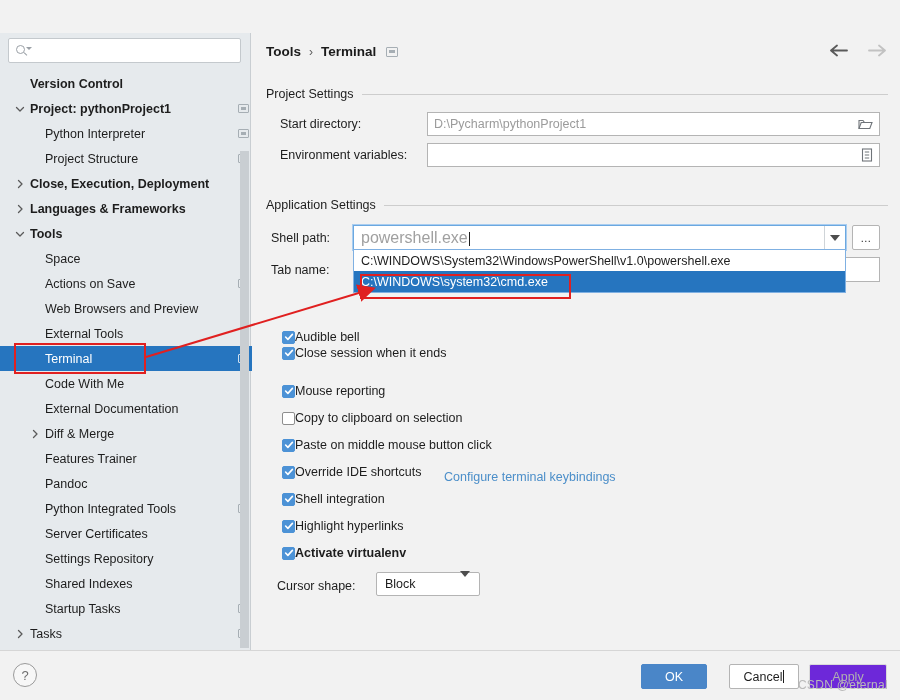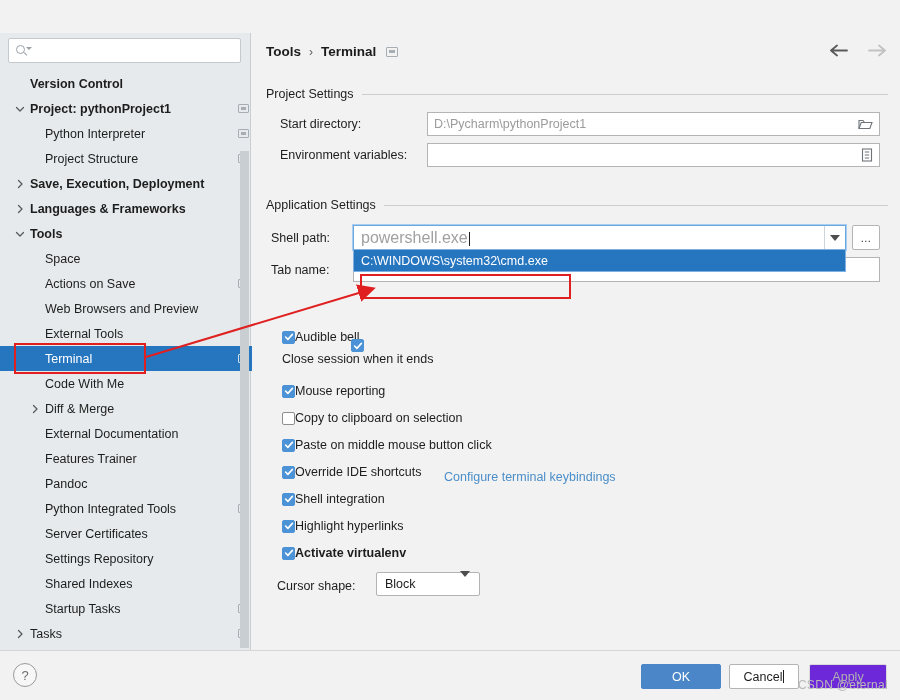--- a/index.html
+++ b/index.html
@@ -293,21 +293,21 @@
           <span class="badge">
             <i></i>
           </span>
         </div>
         <div class="tree-row bold">
           <span class="arrow" style="left: 14px;">
             <svg width="10" height="10" viewBox="0 0 10 10">
               <path d="M3.5 1.5 L7 5 L3.5 8.5" fill="none" stroke="#5a5a5a" stroke-width="1.3" stroke-linecap="round" stroke-linejoin="round"></path>
             </svg>
           </span>
-          <span class="label" style="margin-left: 30px;">Save, Execution, Deployment</span>
+          <span class="label" style="margin-left: 30px;">Close, Execution, Deployment</span>
         </div>
         <div class="tree-row bold">
           <span class="arrow" style="left: 14px;">
             <svg width="10" height="10" viewBox="0 0 10 10">
               <path d="M3.5 1.5 L7 5 L3.5 8.5" fill="none" stroke="#5a5a5a" stroke-width="1.3" stroke-linecap="round" stroke-linejoin="round"></path>
             </svg>
           </span>
           <span class="label" style="margin-left: 30px;">Languages &amp; Frameworks</span>
         </div>
         <div class="tree-row bold">
@@ -336,29 +336,29 @@
         <div class="tree-row selected">
           <span class="label" style="margin-left: 45px;">Terminal</span>
           <span class="badge">
             <i></i>
           </span>
         </div>
         <div class="tree-row">
           <span class="label" style="margin-left: 45px;">Code With Me</span>
         </div>
         <div class="tree-row">
+          <span class="label" style="margin-left: 45px;">External Documentation</span>
+        </div>
+        <div class="tree-row">
           <span class="arrow" style="left: 29px;">
             <svg width="10" height="10" viewBox="0 0 10 10">
               <path d="M3.5 1.5 L7 5 L3.5 8.5" fill="none" stroke="#5a5a5a" stroke-width="1.3" stroke-linecap="round" stroke-linejoin="round"></path>
             </svg>
           </span>
           <span class="label" style="margin-left: 45px;">Diff &amp; Merge</span>
-        </div>
-        <div class="tree-row">
-          <span class="label" style="margin-left: 45px;">External Documentation</span>
         </div>
         <div class="tree-row">
           <span class="label" style="margin-left: 45px;">Features Trainer</span>
         </div>
         <div class="tree-row">
           <span class="label" style="margin-left: 45px;">Pandoc</span>
         </div>
         <div class="tree-row">
           <span class="label" style="margin-left: 45px;">Python Integrated Tools</span>
           <span class="badge">
@@ -459,33 +459,34 @@
         </span>
     </div>
     <div class="ellipsis-btn" style="left:600px; top:192px; width:28px; height:25px;">...</div>
 
     <div class="field-label" style="left:19px; top:230px;">Tab name:</div>
     <div class="text-field" style="left:101px; top:224px; width:527px; height:25px;">
       <span class="val"></span>
     </div>
 
     <div class="dropdown" id="shell-dropdown" style="left:101px; top:216px; width:493px;">
+        <div class="opt">C:\WINDOWS\System32\WindowsPowerShell\v1.0\powershell.exe</div>
         <div class="opt sel">C:\WINDOWS\system32\cmd.exe</div>
       </div>
 
     <div id="checkbox-list">
         <div class="cb-row" style="left: 30px; top: 297px;">
           <span class="cb on">
             <svg width="10" height="10" viewBox="0 0 10 10">
               <path d="M1.6 5 L3.9 7.4 L8.4 2.4" fill="none" stroke="#ffffff" stroke-width="1.6" stroke-linecap="round" stroke-linejoin="round"></path>
             </svg>
           </span>
           <span>Audible bell</span>
         </div>
-        <div class="cb-row" style="left: 30px; top: 306px; flex-direction: column;">
+        <div class="cb-row" style="left: 30px; top: 313px;">
           <span class="cb on">
             <svg width="10" height="10" viewBox="0 0 10 10">
               <path d="M1.6 5 L3.9 7.4 L8.4 2.4" fill="none" stroke="#ffffff" stroke-width="1.6" stroke-linecap="round" stroke-linejoin="round"></path>
             </svg>
           </span>
           <span>Close session when it ends</span>
         </div>
         <div class="cb-row" style="left: 30px; top: 351px;">
           <span class="cb on">
             <svg width="10" height="10" viewBox="0 0 10 10">
@@ -544,21 +545,21 @@
 
     <div class="field-label" style="left:25px; top:546px;">Cursor shape:</div>
     <div class="select-box" style="left:124px; top:539px; width:104px; height:24px;">
       <span class="sv">Block</span>
       <span class="sa"><span class="tri-down"></span></span>
     </div>
   </div>
 
   <div class="bottom">
     <div class="help-btn">?</div>
-    <div class="btn primary" style="left:641px; width:80px;">OK</div>
+    <div class="btn primary" style="left:641px; width:66px;">OK</div>
     <div class="btn normal" style="left:729px; width:70px;">
       <span>Cancel</span>
         <span class="caret-in-btn"></span>
     </div>
     <div class="btn disabled" style="left:809px; width:78px;">Apply</div>
   </div>
 
   <div class="watermark">CSDN @eternal</div>
 
   <div class="anno" style="left:14px; top:343px; width:132px; height:31px;"></div>

